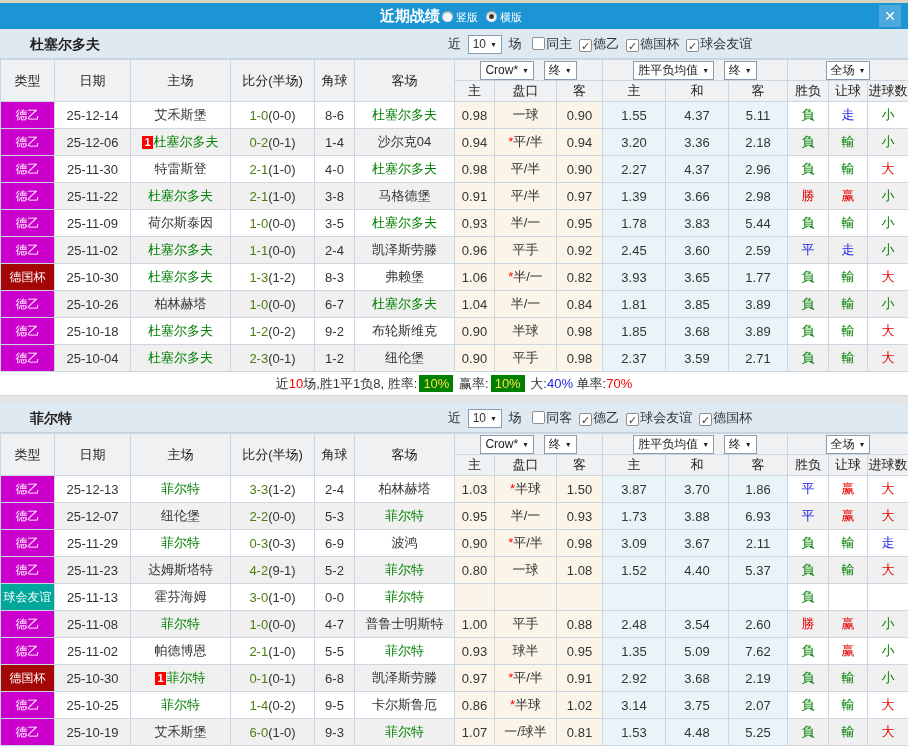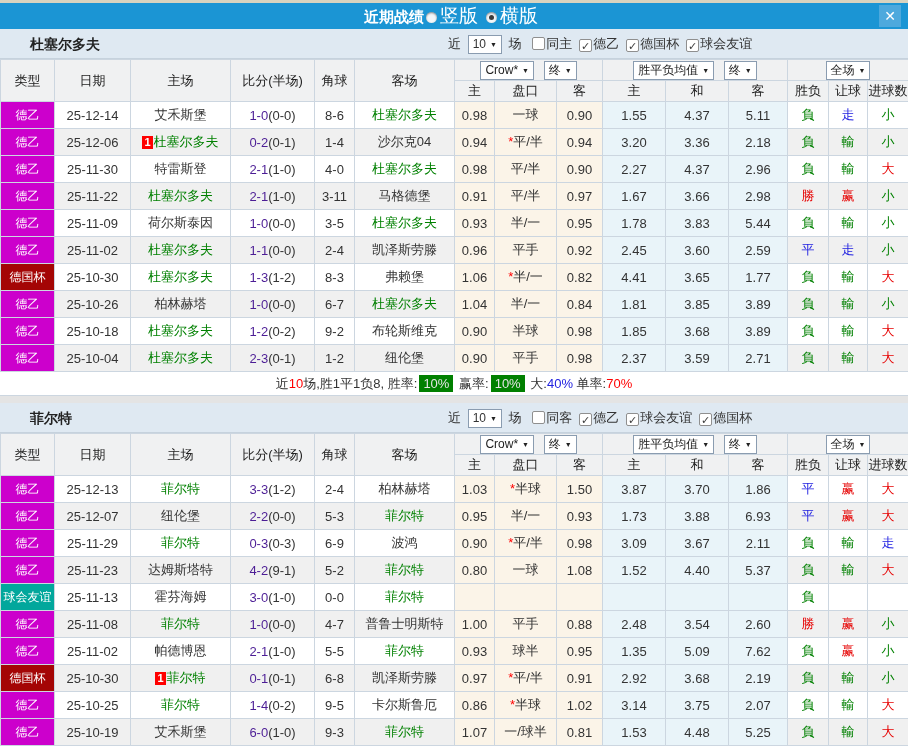--- a/index.html
+++ b/index.html
@@ -7,21 +7,21 @@
     font-family:"Liberation Sans","DejaVu Sans",sans-serif; font-size:13px; color:#333; }
   .top-strip { height:3px; background:#d8d3bf; }
   .titlebar { position:relative; height:26px; background:#1b95d4; color:#fff;
     text-align:center; line-height:26px; }
   .titlebar .tt { font-weight:bold; font-size:15px; }
   .radio { display:inline-block; width:11px; height:11px; border-radius:50%;
     background:#f2f6f9; box-shadow:inset 0 1px 2px rgba(0,0,0,.45); vertical-align:-1px;
     margin:0 3px 0 2px; position:relative; cursor:pointer; }
   .radio.on::after { content:""; position:absolute; left:3px; top:3px; right:3px; bottom:3px;
     background:#3a3a3a; border-radius:50%; }
-  .radio-label { font-size:19px; margin-right:6px; }
+  .radio-label { font-size:11px; margin-right:6px; }
   .close-btn { position:absolute; right:7px; top:2px; width:22px; height:22px;
     background:#4da9dd; color:#fff; font-size:14px; font-weight:bold; line-height:22px;
     text-align:center; cursor:pointer; }
   .section-head { position:relative; height:30px; background:#dfe9f2; line-height:30px;
     border-bottom:1px solid #c6d2dd; }
   .team-name { font-weight:bold; font-size:14px; color:#222; margin-left:30px; }
   .filters { position:absolute; left:448px; top:0; white-space:nowrap; font-size:13px; }
   .sel { display:inline-block; background:#fff; border:1px solid #8a9cb0; padding:1px 4px;
     line-height:15px; font-size:12px; margin:0 3px; cursor:pointer; white-space:nowrap; }
   .sel .arr { font-size:7px; margin-left:4px; color:#222; vertical-align:1px; }
@@ -30,28 +30,28 @@
     font-size:11px; color:#3c3c3c; vertical-align:-2px; margin:0 1px 0 7px; cursor:pointer; }
   table { border-collapse:collapse; table-layout:fixed; width:908px; }
   th,td { border:1px solid #ccd6e0; text-align:center; overflow:hidden; white-space:nowrap; }
   thead th { background:#f0f1f2; font-weight:normal; font-size:13px; height:21px; color:#222; }
   tbody td { height:27px; font-size:13px; }
   td.c-cream { background:#fbf4e8; }
   td.c-blue { background:#e9f4f9; }
   tr.alt td:not(.c-cream):not(.c-blue):not(.type) { background:#f0f0f0; }
   td.type { color:#fff; font-size:12px; }
   .hl { color:#008000; }
-  .ft { color:#4c1d95; }
+  .ft { color:#4d7c0f; }
   .ht { color:#333; }
   .badge1 { display:inline-block; background:#ff0000; color:#fff; font-size:11px;
     line-height:13px; padding:0 2px; margin-right:1px; font-weight:bold; }
   .star { color:#ff0000; }
   .summary { height:24px; line-height:24px; text-align:center; font-size:13px;
     border-bottom:1px solid #ccd6e0; }
-  .summary .gbadge { background:#008000; color:#e5e5e5; padding:1px 4px; margin:0 2px; }
+  .summary .gbadge { background:#008000; color:#fde047; padding:1px 4px; margin:0 2px; }
   .summary .red { color:#ff0000; } .summary .blue { color:#2222e0; }
   .gap { height:7px; background:#e4e4e4; }
 </style>
 </head>
 <body>
 
 <div class="top-strip"></div>
 
 <div class="titlebar">
   <span class="tt">近期战绩</span><span><span class="radio"></span><span class="radio-label">竖版</span><span class="radio on"></span><span class="radio-label">横版</span></span>
@@ -168,26 +168,26 @@
           <td class="c-blue">2.96</td>
           <td style="color: rgb(0, 128, 0);">負</td>
           <td style="color: rgb(0, 128, 0);">輸</td>
           <td style="color: rgb(230, 0, 0);">大</td>
         </tr>
         <tr class="alt">
           <td class="type" style="background: rgb(204, 0, 204);">德乙</td>
           <td>25-11-22</td>
           <td class="hl">杜塞尔多夫</td>
           <td><span class="ft">2-1</span><span class="ht">(1-0)</span></td>
-          <td>3-11</td>
+          <td>3-8</td>
           <td>马格德堡</td>
           <td class="c-cream">0.91</td>
           <td class="c-cream">平/半</td>
           <td class="c-cream">0.97</td>
-          <td class="c-blue">1.67</td>
+          <td class="c-blue">1.39</td>
           <td class="c-blue">3.66</td>
           <td class="c-blue">2.98</td>
           <td style="color: rgb(230, 0, 0);">勝</td>
           <td style="color: rgb(230, 0, 0);">赢</td>
           <td style="color: rgb(0, 128, 0);">小</td>
         </tr>
         <tr>
           <td class="type" style="background: rgb(204, 0, 204);">德乙</td>
           <td>25-11-09</td>
           <td>荷尔斯泰因</td>
@@ -224,21 +224,21 @@
         <tr>
           <td class="type" style="background: rgb(164, 5, 5);">德国杯</td>
           <td>25-10-30</td>
           <td class="hl">杜塞尔多夫</td>
           <td><span class="ft">1-3</span><span class="ht">(1-2)</span></td>
           <td>8-3</td>
           <td>弗赖堡</td>
           <td class="c-cream">1.06</td>
           <td class="c-cream"><span class="star">*</span>半/一</td>
           <td class="c-cream">0.82</td>
-          <td class="c-blue">4.41</td>
+          <td class="c-blue">3.93</td>
           <td class="c-blue">3.65</td>
           <td class="c-blue">1.77</td>
           <td style="color: rgb(0, 128, 0);">負</td>
           <td style="color: rgb(0, 128, 0);">輸</td>
           <td style="color: rgb(230, 0, 0);">大</td>
         </tr>
         <tr class="alt">
           <td class="type" style="background: rgb(204, 0, 204);">德乙</td>
           <td>25-10-26</td>
           <td>柏林赫塔</td>

